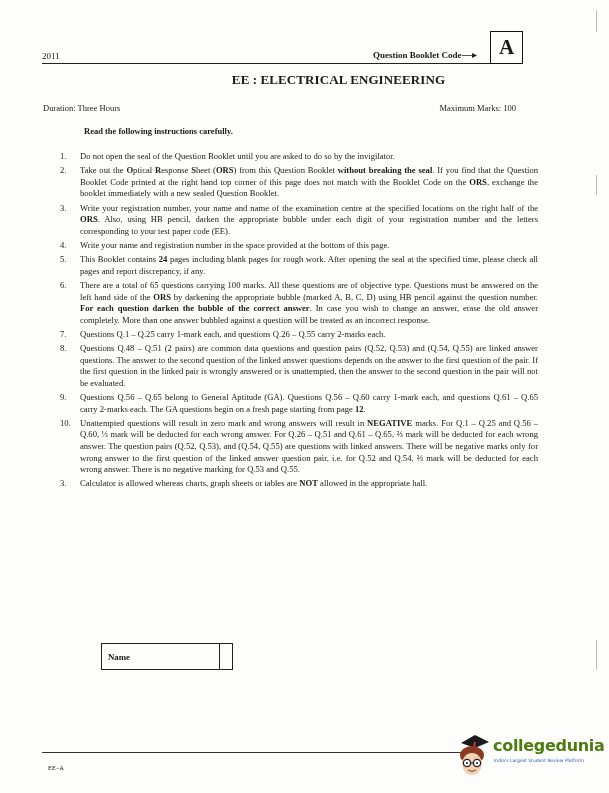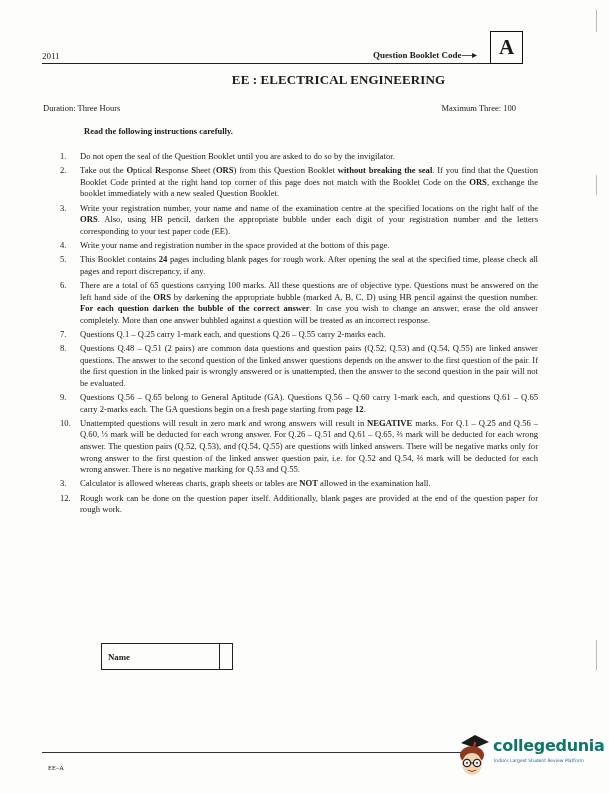--- a/index.html
+++ b/index.html
@@ -34,21 +34,21 @@
     position: absolute; left: 101px; top: 643px; border-collapse: collapse;
     font-size: 8.8px;
   }
   table.idform td { border: 1px solid #222; height: 26px; padding: 0 6px; box-sizing: border-box; }
   td.lbl { width: 118px; font-weight: bold; }
   td.ee { width: 32px; font-weight: bold; font-size: 11.5px; }
   td.box { width: 32px; padding: 0; }
   .foot-rule { position: absolute; left: 42px; top: 752px; width: 420px; border-top: 1px solid #333; }
   .foot-code { position: absolute; left: 48px; top: 764px; font-size: 6.5px; }
   .logo { position: absolute; left: 455px; top: 733px; width: 140px; height: 50px; }
-  .logo-text { position: absolute; left: 38px; top: 3px; font-family: "DejaVu Sans", sans-serif; font-size: 16px; color: #0f766e; font-weight: bold; letter-spacing: -0.3px; }
+  .logo-text { position: absolute; left: 38px; top: 3px; font-family: "DejaVu Sans", sans-serif; font-size: 16px; color: #4d7c0f; font-weight: bold; letter-spacing: -0.3px; }
   .logo-tag { position: absolute; left: 39px; top: 25px; font-family: "DejaVu Sans", sans-serif; font-size: 4.5px; color: #2c62ad; white-space: nowrap; }
   .margin-mark { position: absolute; left: 596px; width: 1px; background: #bbb; }
 </style>
 </head>
 <body>
 
 <div class="page">
   <span class="hdr-year">2011</span>
   <span class="hdr-code-label">Question Booklet Code</span>
   <span class="hdr-arrow">—▸</span>
@@ -56,21 +56,21 @@
     <span>A</span>
   </div>
   <div class="hdr-rule"></div>
 
   <div class="title">EE : ELECTRICAL ENGINEERING</div>
 
   <div class="dur">
     <span class="it">Duration</span><span>: Three Hours</span>
   </div>
   <div class="maxm">
-    <span class="it">Maximum Three</span><span>: 100</span>
+    <span class="it">Maximum Marks</span><span>: 100</span>
   </div>
 
   <div class="read">Read the following instructions carefully.</div>
 
   <div class="instructions" id="instructions">
       <div class="item">
         <span class="num">1.</span>
         <span class="txt"><span>Do not open the seal of the Question Booklet until you are asked to do so by the invigilator.</span></span>
       </div>
       <div class="item">
@@ -104,25 +104,21 @@
       <div class="item">
         <span class="num">9.</span>
         <span class="txt"><span>Questions Q.56 – Q.65 belong to General Aptitude (GA). Questions Q.56 – Q.60 carry 1-mark each, and questions Q.61 – Q.65 carry 2-marks each. The GA questions begin on a fresh page starting from page </span><b>12</b><span>.</span></span>
       </div>
       <div class="item">
         <span class="num">10.</span>
         <span class="txt"><span>Unattempted questions will result in zero mark and wrong answers will result in </span><b>NEGATIVE</b><span> marks. For Q.1 – Q.25 and Q.56 – Q.60, ⅓ mark will be deducted for each wrong answer. For Q.26 – Q.51 and Q.61 – Q.65, ⅔ mark will be deducted for each wrong answer.  The question pairs (Q.52, Q.53), and (Q.54, Q.55) are questions with linked answers. There will be negative marks only for wrong answer to the first question of the linked answer question pair, i.e. for Q.52 and Q.54, ⅔ mark will be deducted for each wrong answer. There is no negative marking for Q.53 and Q.55.</span></span>
       </div>
       <div class="item">
         <span class="num">3.</span>
-        <span class="txt"><span>Calculator is allowed whereas charts, graph sheets or tables are </span><b>NOT</b><span> allowed in the examination hall.</span></span>
-      </div>
-      <div class="item">
-        <span class="num">12.</span>
-        <span class="txt"><span>Rough work can be done on the question paper itself. Additionally, blank pages are provided at the end of the question paper for rough work.</span></span>
+        <span class="txt"><span>Calculator is allowed whereas charts, graph sheets or tables are </span><b>NOT</b><span> allowed in the appropriate hall.</span></span>
       </div>
     </div>
 
   <table class="idform">
     <tbody>
         <tr>
       <td class="lbl">Name</td>
       <td colspan="8"></td>
     </tr>
   </tbody>

